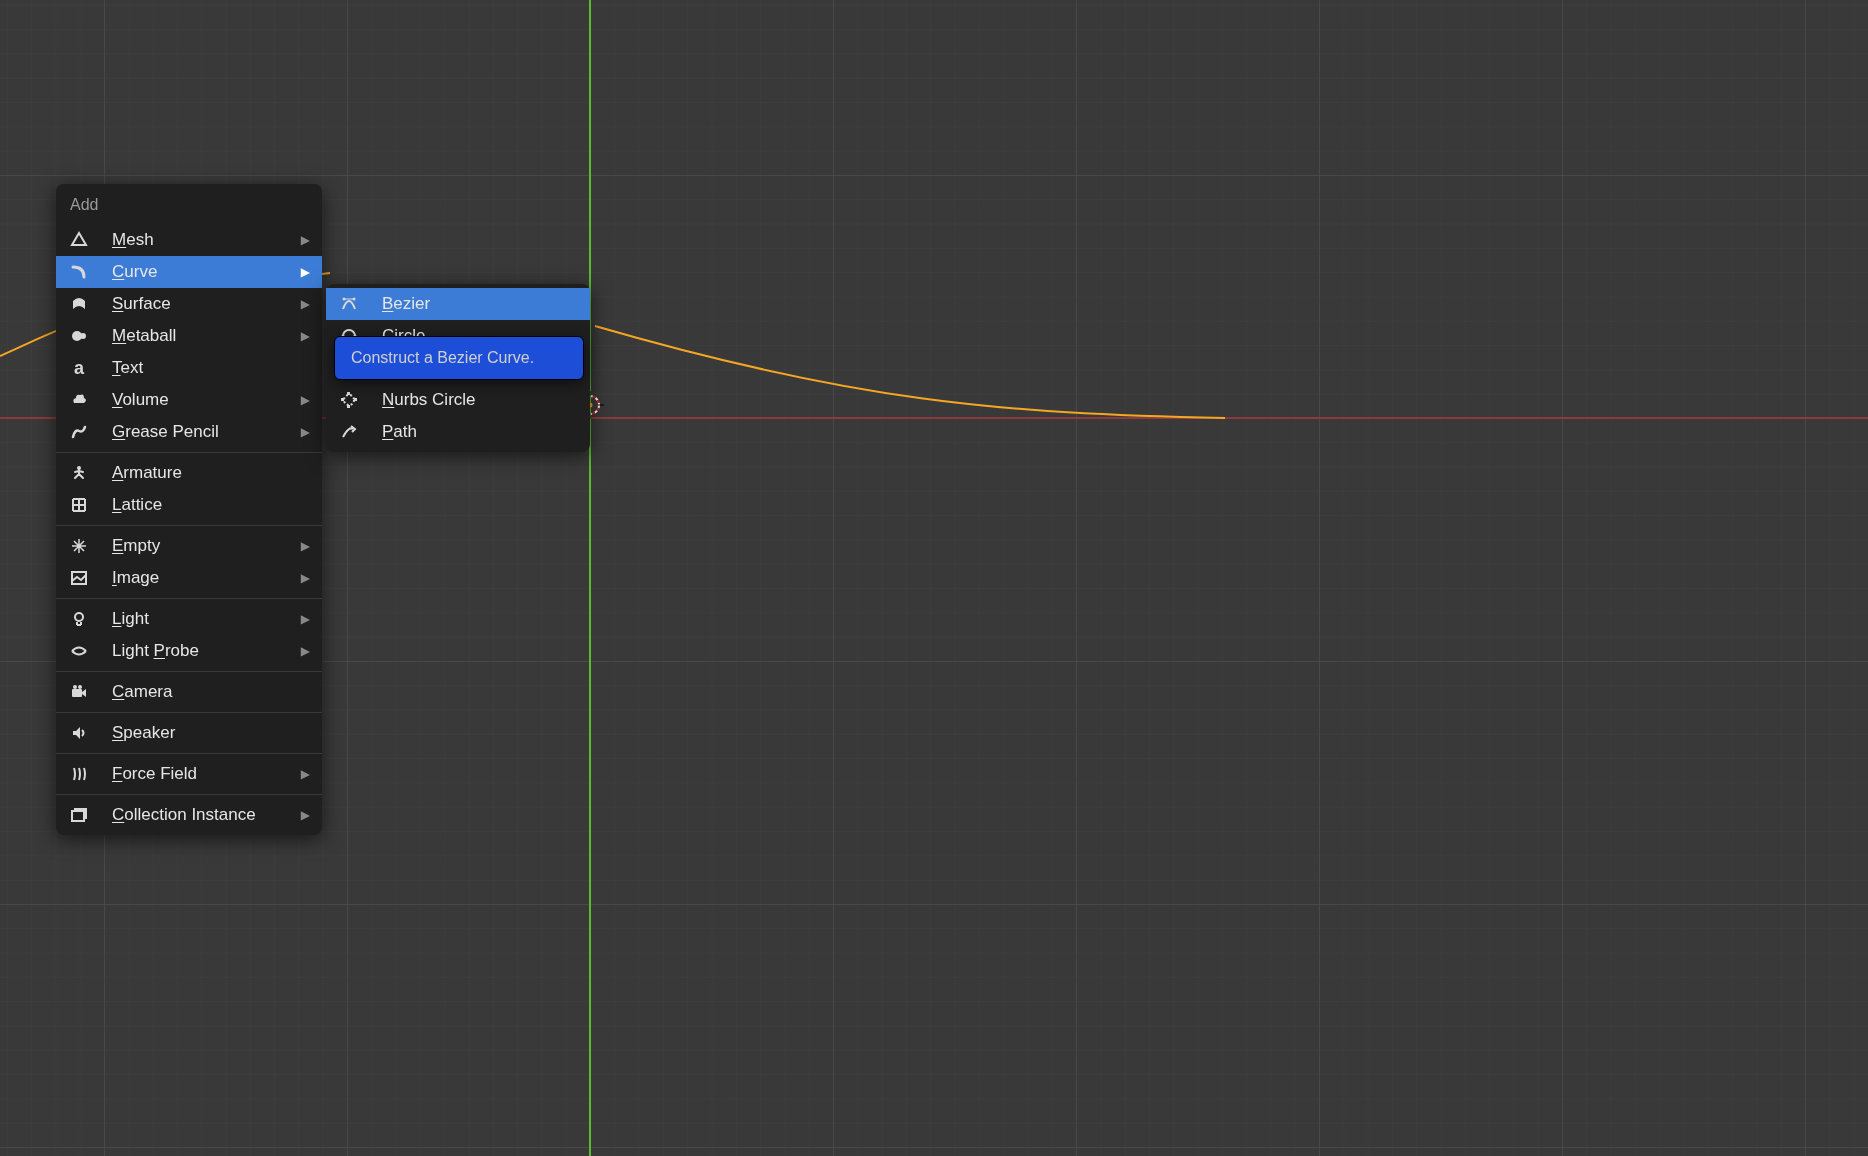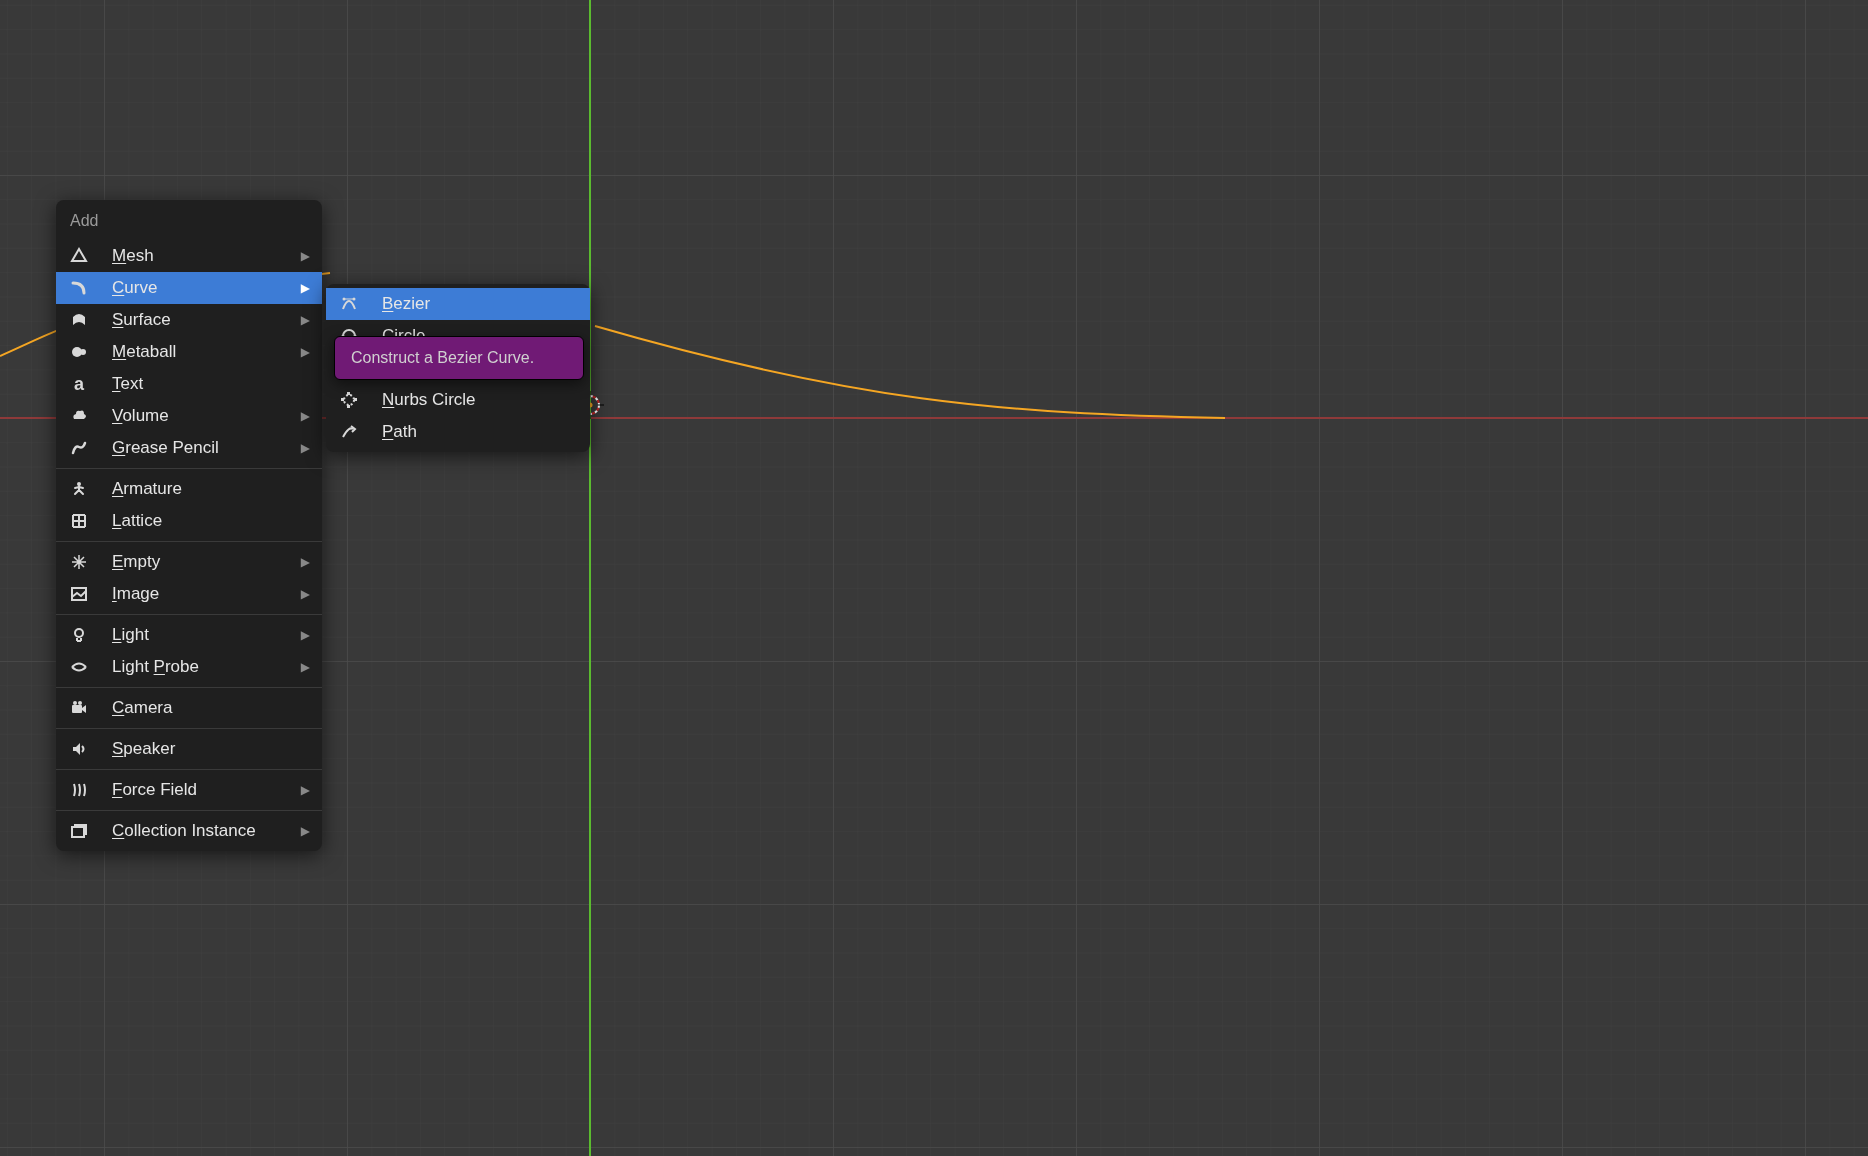--- a/index.html
+++ b/index.html
@@ -35,21 +35,21 @@
   
   .menu {
     position: absolute;
     background: #1f1f1f;
     border-radius: 8px;
     box-shadow: 0 4px 20px rgba(0,0,0,0.6);
     padding: 4px 0;
   }
   #menu-add {
     left: 56px;
-    top: 200px;
+    top: 184px;
     width: 266px;
   }
   .menu-title {
     padding: 8px 14px 10px 14px;
     color: #9a9a9a;
     font-size: 16px;
   }
   .menu-item {
     display: flex;
     align-items: center;
@@ -87,21 +87,21 @@
   }
   
   #menu-curve {
     left: 326px;
     top: 284px;
     width: 264px;
   }
   
   .tooltip {
     position: absolute;
-    background: #701a75;
+    background: #1d4ed8;
     border:1px solid #000;
     border-radius: 6px;
     padding: 12px 16px;
     color: #d0d0d0;
     font-size: 16px;
     box-shadow: 0 4px 14px rgba(0,0,0,0.5);
   }
   #tooltip-bezier {
     left: 334px;
     top: 336px;

